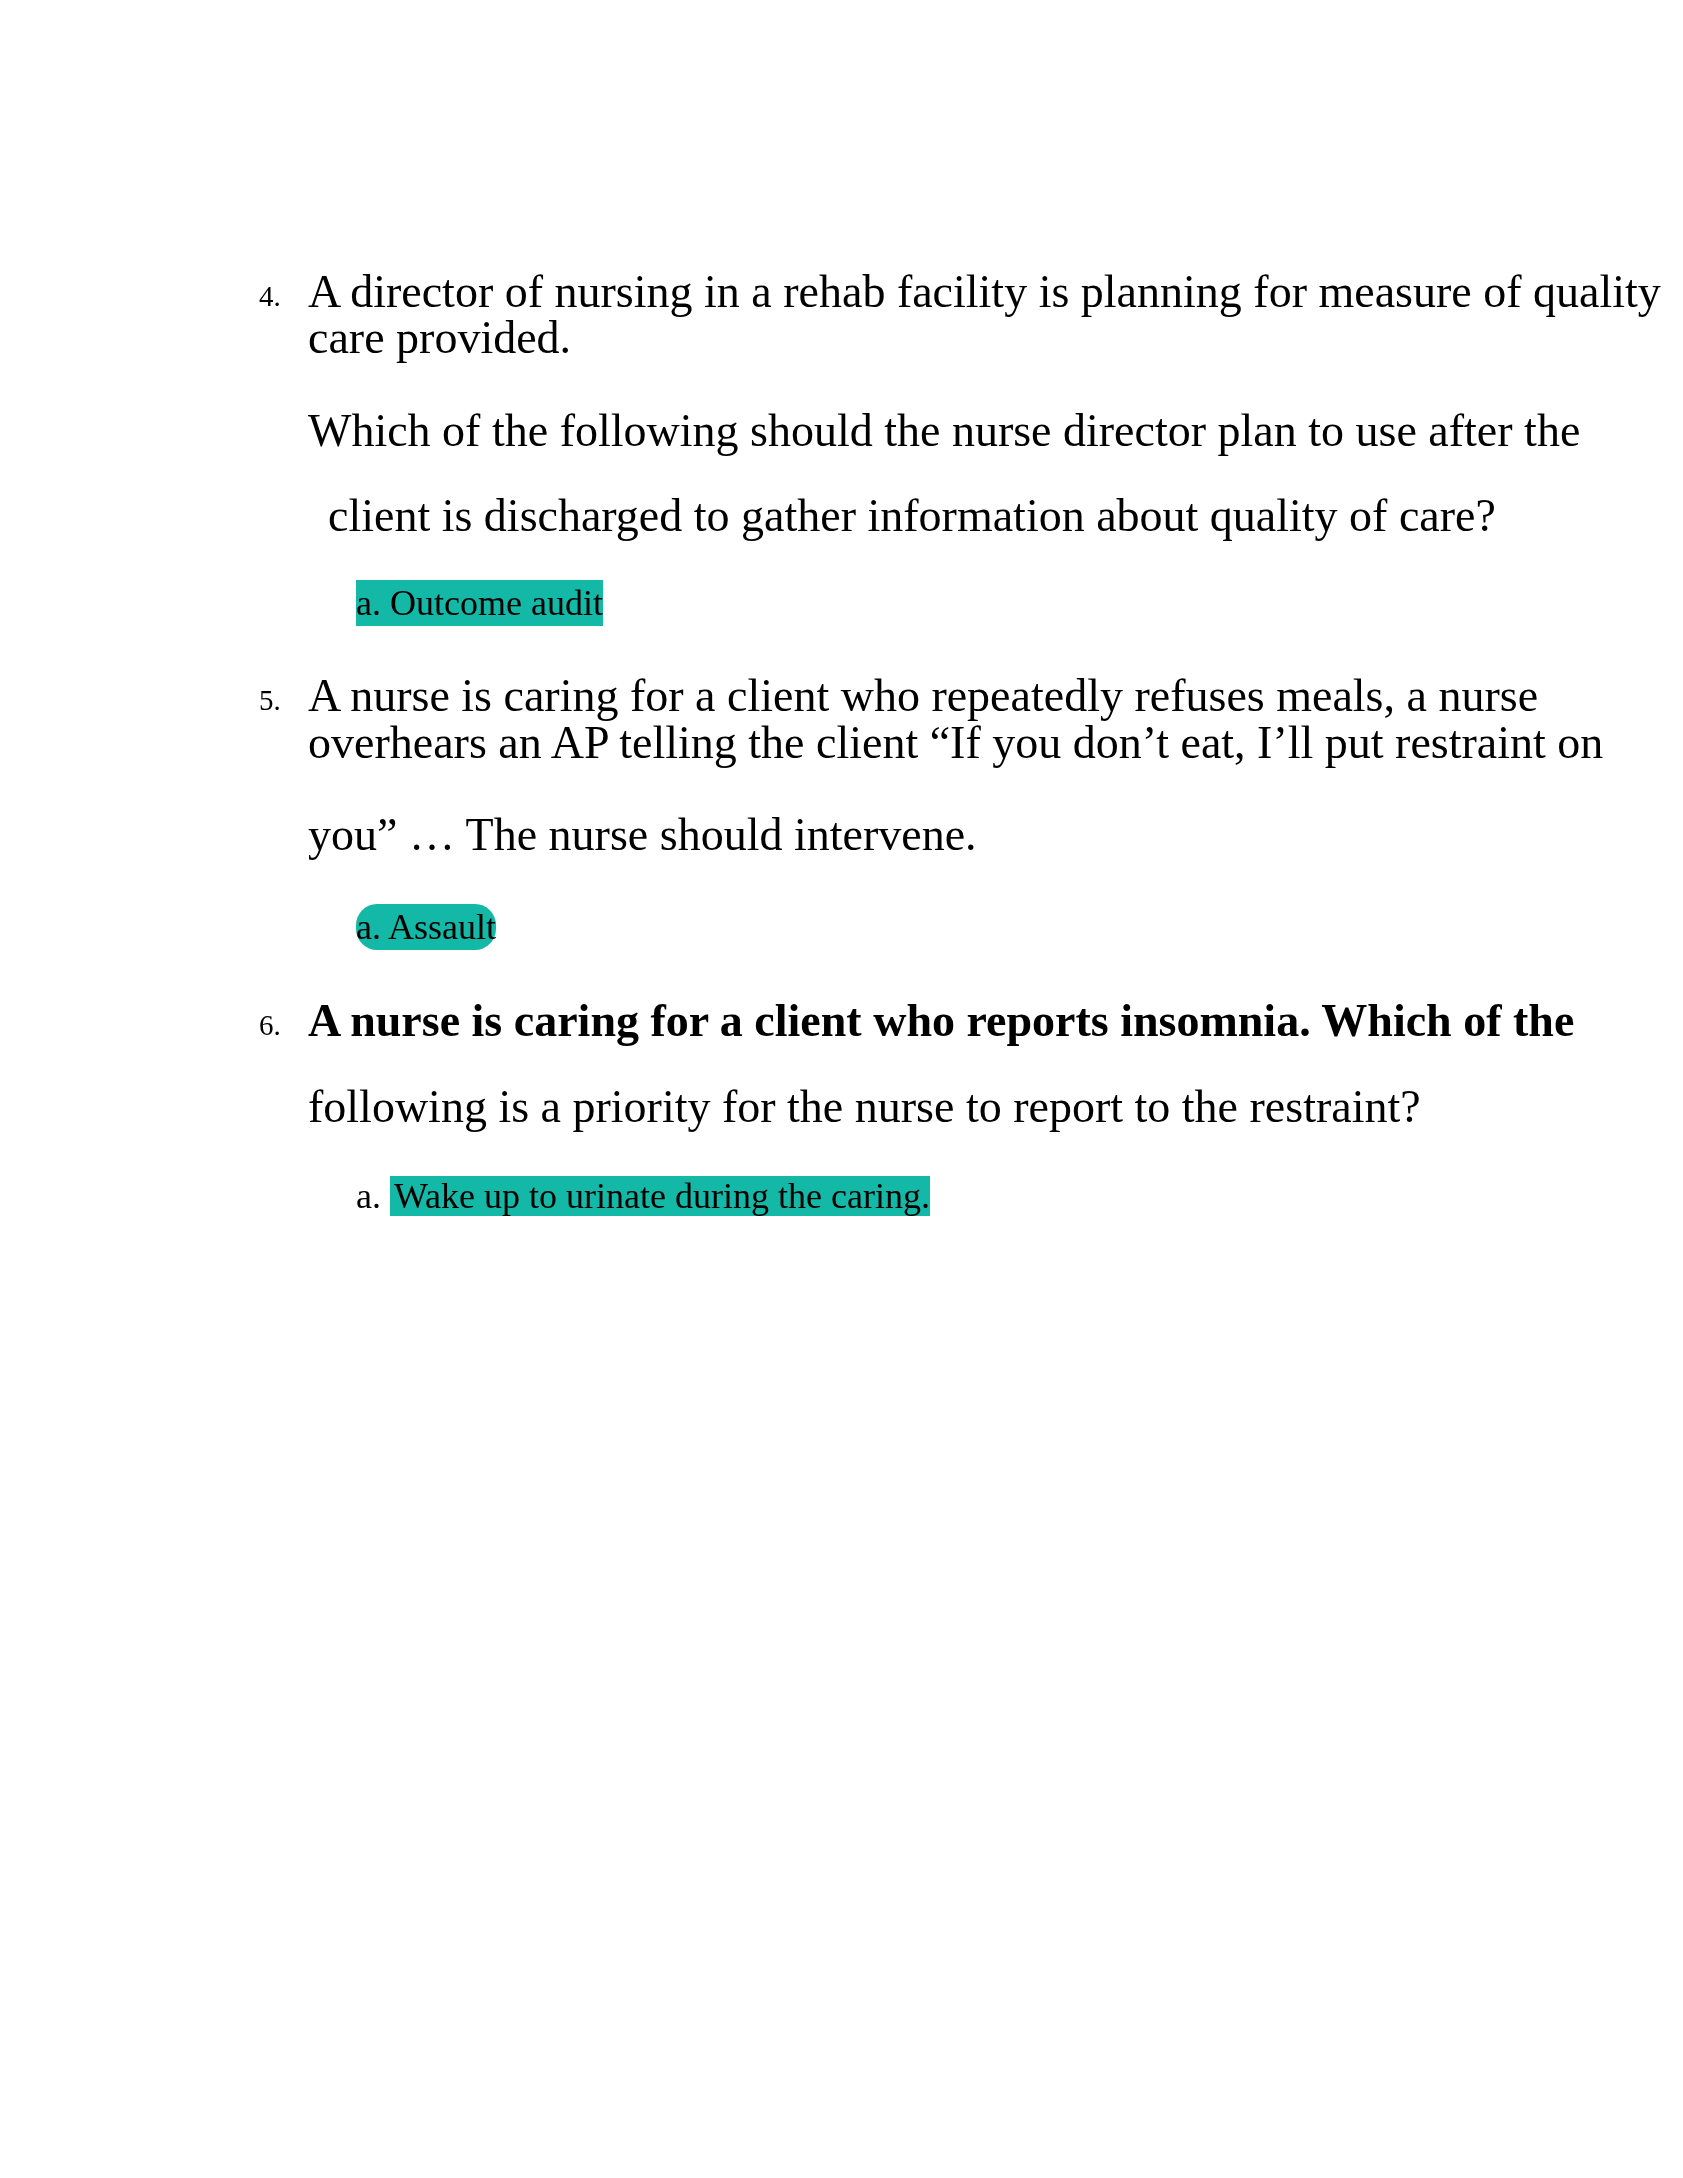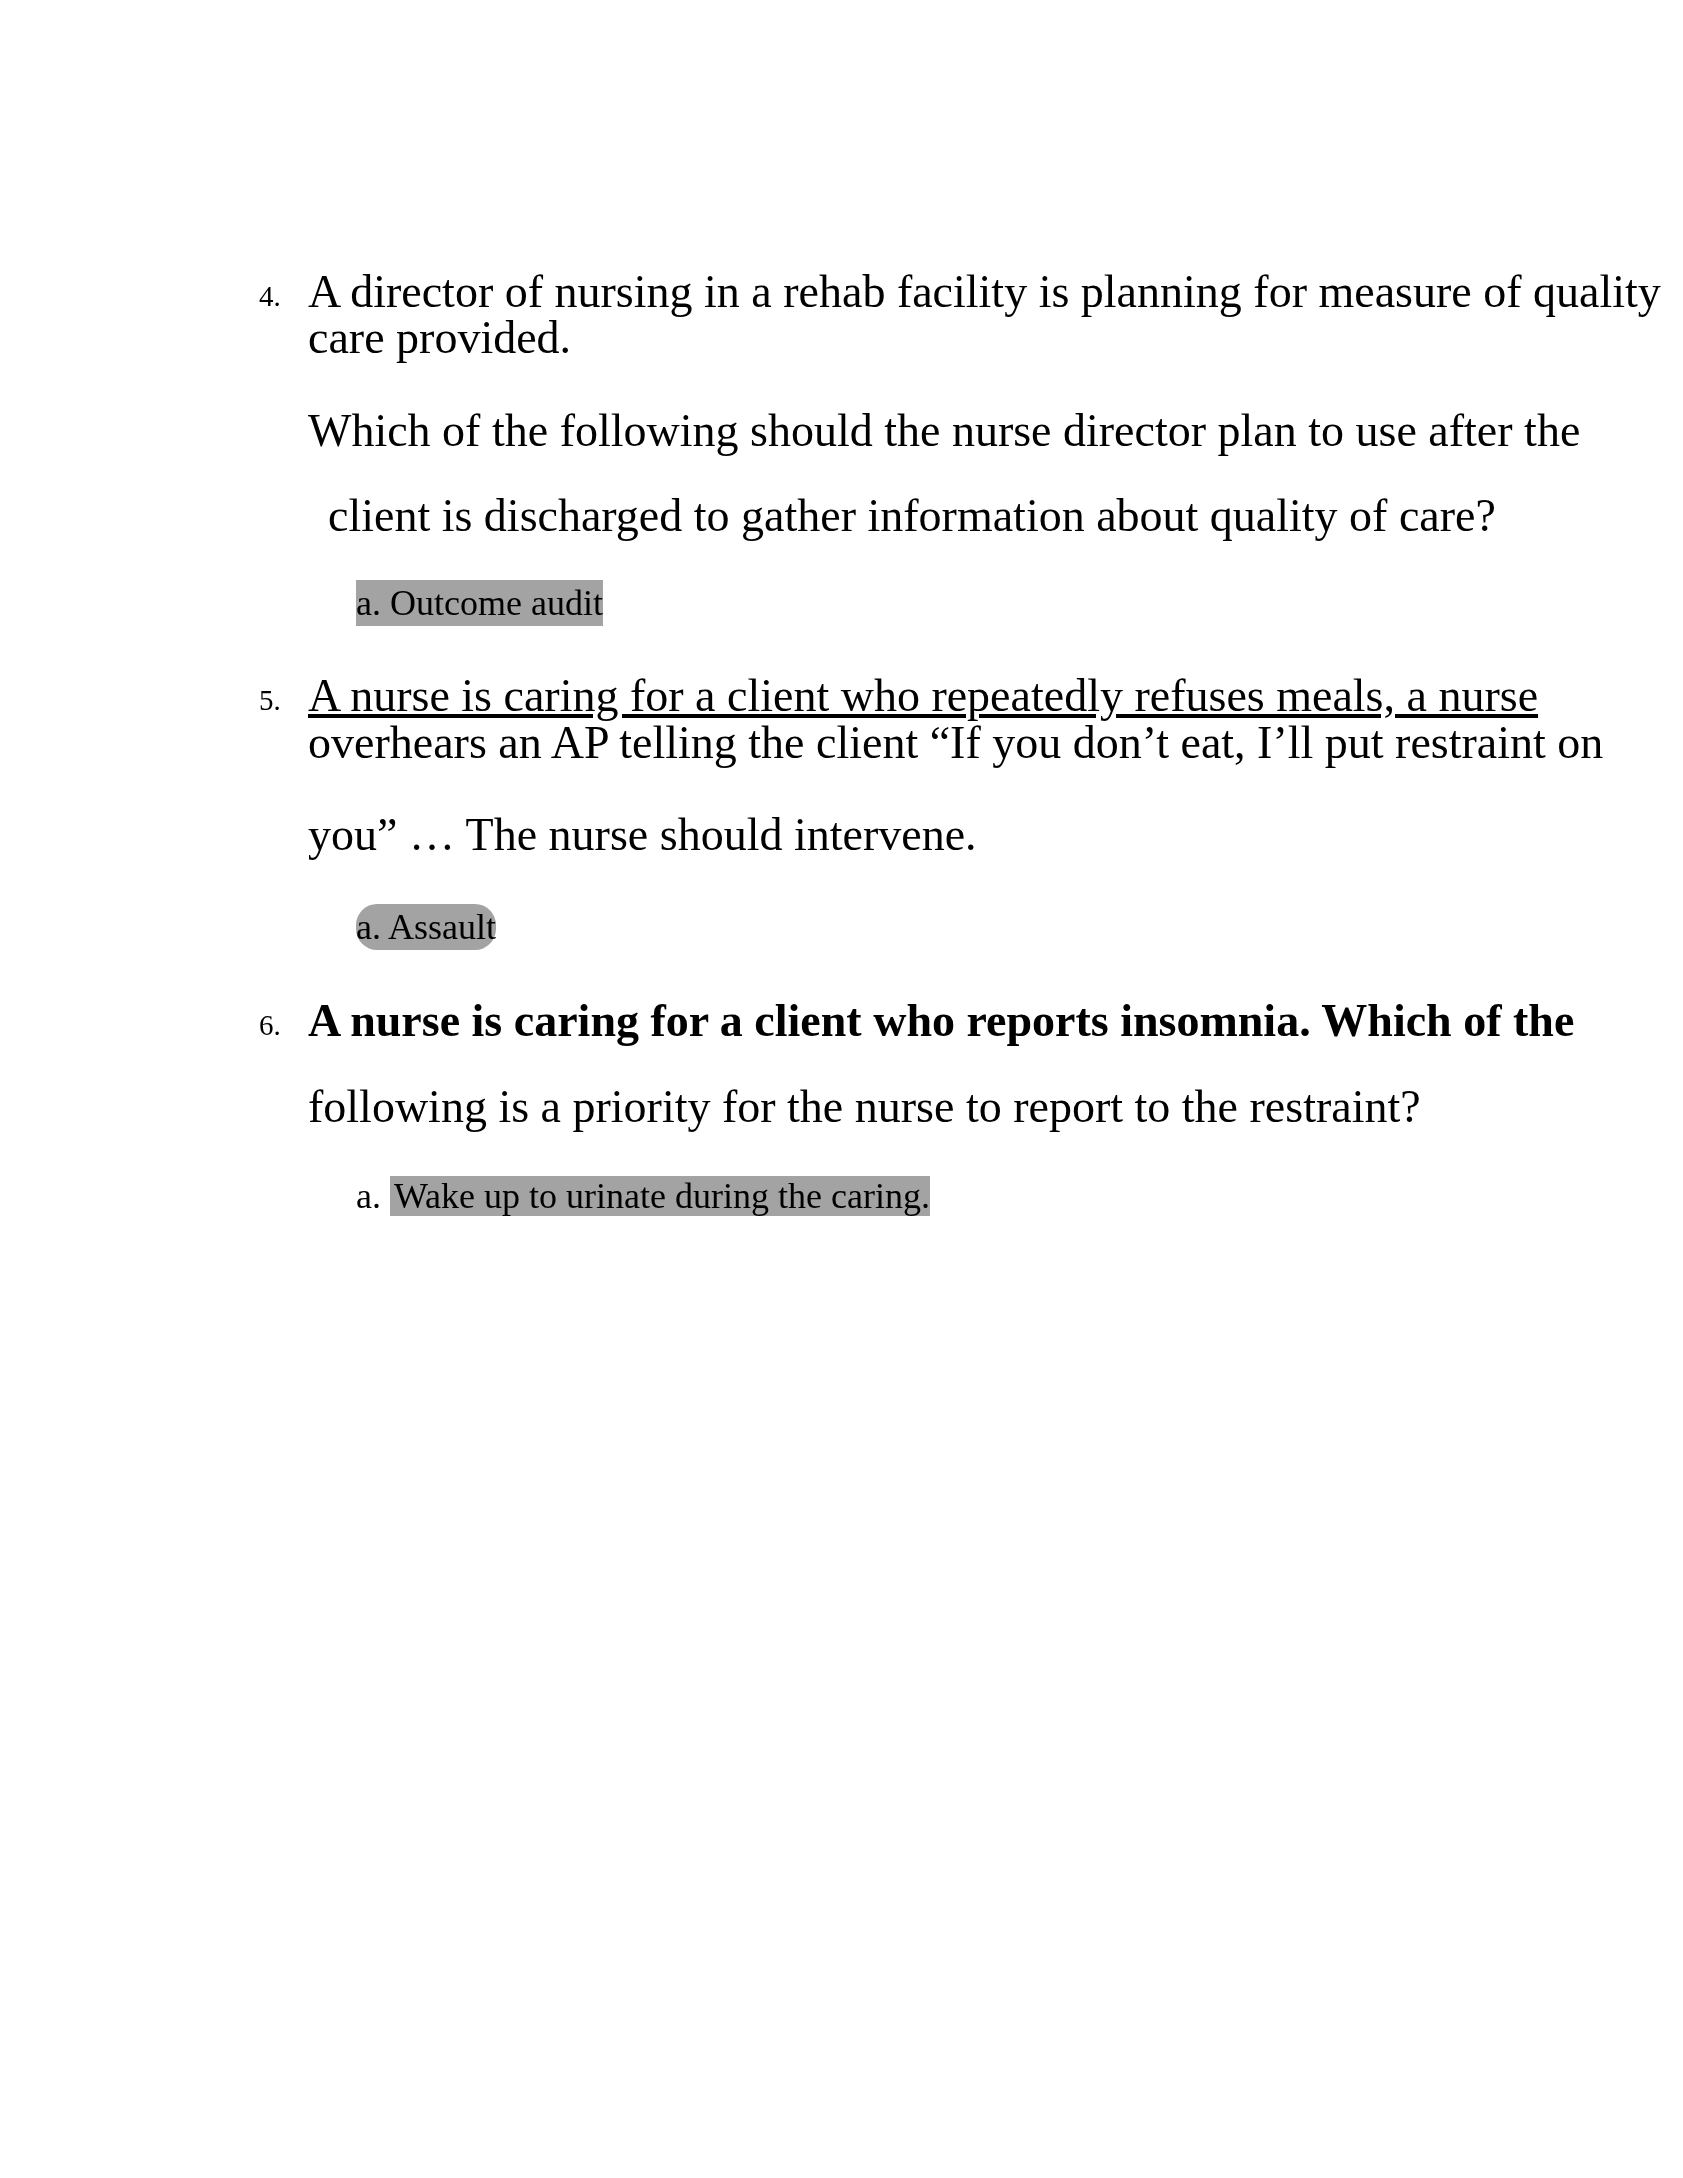--- a/index.html
+++ b/index.html
@@ -1,39 +1,39 @@
 <!DOCTYPE html>
 <html><head>
   <meta charset="utf-8">
   <style>
     html, body { margin: 0; padding: 0; background: #ffffff; }
     body { width: 1683px; height: 2178px; position: relative; overflow: hidden;
       font-family: "Liberation Serif", "DejaVu Serif", serif; color: #000; }
     .line { position: absolute; font-size: 46px; line-height: 46px; white-space: nowrap; }
     .num { position: absolute; font-size: 29px; line-height: 46px; }
-    .hl { background: #a3a3a3; }
+    .hl { background: #14b8a6; }
     .ans { position: absolute; font-size: 36px; line-height: 46px; white-space: nowrap; }
   </style>
 </head>
 <body>
 
 <div>
 
   <div>
     <span class="num" style="left:259px; top:273px;">4.</span>
     <span class="line" style="left:308px; top:269px;">A director of nursing in a rehab facility is planning for measure of quality</span>
     <span class="line" style="left:308px; top:315px;">care provided.</span>
     <span class="line" style="left:308px; top:408px;">Which of the following should the nurse director plan to use after the</span>
     <span class="line" style="left:328px; top:493px;">client is discharged to gather information about quality of care?</span>
     <span class="ans hl" style="left:356px; top:580px;"><span>a.</span> <span>Outcome audit</span></span>
   </div>
 
   <div>
     <span class="num" style="left:259px; top:677px;">5.</span>
-    <span class="line" style="left:308px; top:673px;text-decoration:underline;">A nurse is caring for a client who repeatedly refuses meals, a nurse</span>
+    <span class="line" style="left:308px; top:673px;">A nurse is caring for a client who repeatedly refuses meals, a nurse</span>
     <span class="line" style="left:308px; top:720px;">overhears an AP telling the client “If you don’t eat, I’ll put restraint on</span>
     <span class="line" style="left:308px; top:812px;">you” … The nurse should intervene.</span>
     <span class="ans hl" style="left:356px; top:904px;border-radius:21px;"><span>a.</span> <span>Assault</span></span>
   </div>
 
   <div>
     <span class="num" style="left:259px; top:1002px;">6.</span>
     <span class="line" style="left:308px; top:998px;font-weight:bold;">A nurse is caring for a client who reports insomnia. Which of the</span>
     <span class="line" style="left:308px; top:1084px;">following is a priority for the nurse to report to the restraint?</span>
     <span class="ans" style="left:356px; top:1173px;"><span>a.</span> <span class="hl" style="padding-left:4px;"><span>Wake up to urinate during the caring.</span></span></span>

